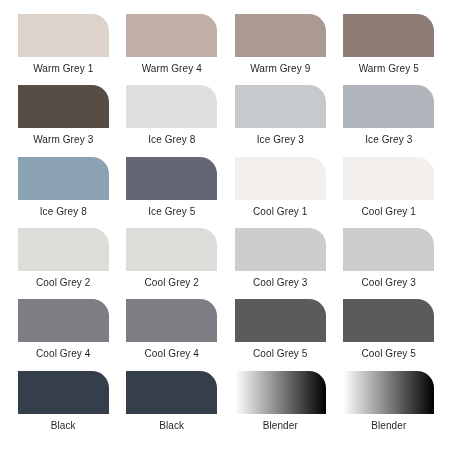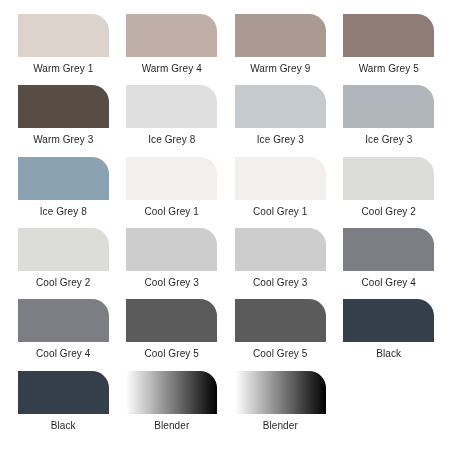--- a/index.html
+++ b/index.html
@@ -86,20 +86,24 @@
     </div>
     <div class="swatch-cell">
       <div class="swatch-chip" style="background-color: rgb(177, 182, 188);"></div>
       <div class="swatch-label">Ice Grey 3</div>
     </div>
     <div class="swatch-cell">
       <div class="swatch-chip" style="background-color: rgb(139, 162, 178);"></div>
       <div class="swatch-label">Ice Grey 8</div>
     </div>
     <div class="swatch-cell">
+      <div class="swatch-chip" style="background-color: rgb(99, 103, 117);"></div>
+      <div class="swatch-label">Ice Grey 5</div>
+    </div>
+    <div class="swatch-cell">
       <div class="swatch-chip" style="background-color: rgb(242, 239, 236);"></div>
       <div class="swatch-label">Cool Grey 1</div>
     </div>
     <div class="swatch-cell">
       <div class="swatch-chip" style="background-color: rgb(242, 239, 236);"></div>
       <div class="swatch-label">Cool Grey 1</div>
     </div>
     <div class="swatch-cell">
       <div class="swatch-chip" style="background-color: rgb(220, 220, 216);"></div>
       <div class="swatch-label">Cool Grey 2</div>

